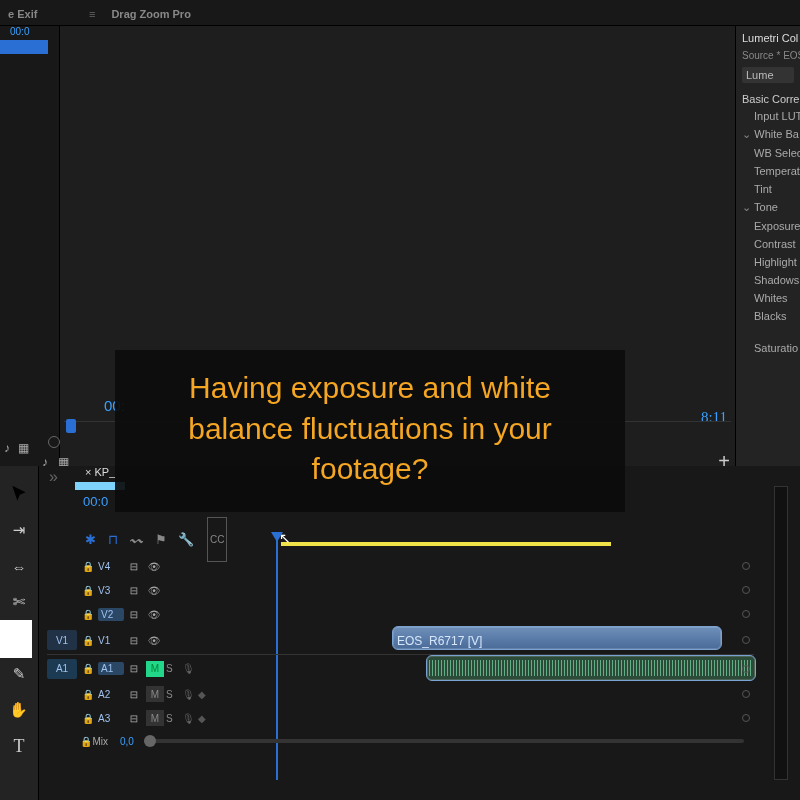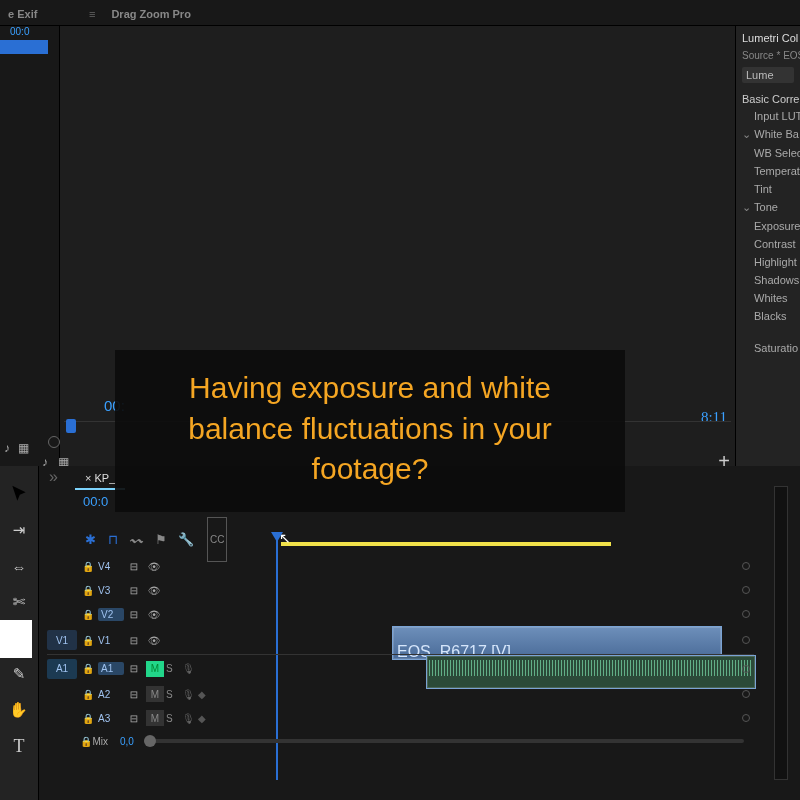--- a/index.html
+++ b/index.html
@@ -63,21 +63,21 @@
   
   .timeline-row { display:flex; height: 334px; }
   .tool-col { width:38px; background:#232323; display:flex; flex-direction:column; align-items:center; padding-top:18px; gap:16px; }
   .tool-col .tool { width:20px; height:20px; display:flex; align-items:center; justify-content:center; color:#ccc; font-size:15px; cursor:pointer; }
   .tool-col .tool.active { color:#4a9eff; }
   .tool-col .whitebox { position:absolute; left:0; top:620px; width:32px; height:38px; background:#fff;}
 
   .timeline { flex:1; background:#181818; position:relative; border-left:1px solid #000;}
   .tl-tabs { height:24px; display:flex; align-items:flex-end; font-size:11px;}
   .tl-tabs .tab { padding:4px 10px; color:#888;}
-  .tl-tabs .tab.active { color:#ddd; border-bottom:2px solid #7dd3fc;}
+  .tl-tabs .tab.active { color:#ddd; border-bottom:8px solid #7dd3fc;}
   .tl-tc { color:#3aa0ff; font-size:13px; padding:4px 8px;}
   .tl-iconrow { display:flex; gap:12px; padding:4px 10px; color:#888; font-size:13px; align-items:center;}
   .tl-iconrow span { cursor:pointer; }
   .tl-iconrow .mag { color:#2a6fd4; }
 
   .tl-ruler { position:absolute; top:66px; left:230px; right:12px; height:18px; }
   .tl-ruler .yellow { position:absolute; left:12px; top:10px; height:4px; width:330px; background:#f1e24a; }
   .tl-ruler .cursor { position:absolute; left:10px; top:-2px; color:#fff; font-size:14px;}
   .tl-ruler .head { position:absolute; left:2px; top:0; width:0; height:0; border-left:6px solid transparent; border-right:6px solid transparent; border-top:10px solid #2a6fd4;}
   .tl-ruler .line { position:absolute; left:7px; top:8px; width:2px; height:240px; background:#2a6fd4;}
@@ -92,21 +92,21 @@
   .trk .lbl { width:26px; color:#9fc2ef; }
   .trk .tog { width:20px; text-align:center; cursor:pointer;}
   .trk .eye { width:20px; text-align:center; cursor:pointer;}
   .trk .m { width:18px; height:16px; background:#333; color:#888; font-size:10px; display:flex; align-items:center; justify-content:center; margin:0 2px; cursor:pointer;}
   .trk .m.on { background:#22d68a; color:#083;}
   .trk .s { width:16px; color:#888;}
   .trk .mic { width:16px; color:#666;}
   .trk .key { width:14px; color:#555;}
   .trk .lane { flex:1; height:100%; position:relative; margin-left:6px;}
   .trk .lane .dot { position:absolute; right:4px; top:50%; width:8px; height:8px; margin-top:-4px; border:1px solid #555; border-radius:50%; cursor:pointer;}
-  .clip { position:absolute; left:222px; height:24px; background:#5a7da8; border:1px solid #7aa3d4; border-radius:0; font-size:16px; color:#d6e6fb; padding:16px 4px; overflow:hidden; box-shadow:inset 0 0 0 1px rgba(255,255,255,.15);}
+  .clip { position:absolute; left:222px; height:24px; background:#5a7da8; border:1px solid #7aa3d4; border-radius:6px; font-size:12px; color:#d6e6fb; padding:7px 4px; overflow:hidden; box-shadow:inset 0 0 0 1px rgba(255,255,255,.15);}
   .clip.video { top:0; width:330px; background:linear-gradient(#6d8fba,#4a6b98);}
   .clip.audio { top:0; width:330px; height:26px; background:#2b4a38;}
   .clip.audio .wave { position:absolute; left:2px; right:2px; top:4px; height:16px; background:repeating-linear-gradient(90deg,#6fc79a 0 1px, transparent 1px 3px); opacity:.8;}
   .mix-row { display:flex; height:22px; align-items:center; font-size:10px; color:#aaa; padding-left:33px;}
   .mix-row .val { color:#3aa0ff; margin-left:12px;}
   .mix-slider { flex:1; height:4px; background:#333; margin:0 10px; position:relative; border-radius:2px;}
   .mix-slider .knob { position:absolute; left:0; top:-4px; width:12px; height:12px; background:#666; border-radius:50%;}
 
   .add-btn { position:absolute; right:70px; top:450px; color:#ccc; font-size:20px; cursor:pointer;}
   .tl-icons-mid { position:absolute; left:42px; top:455px; color:#aaa; font-size:12px; display:flex; gap:10px;}

